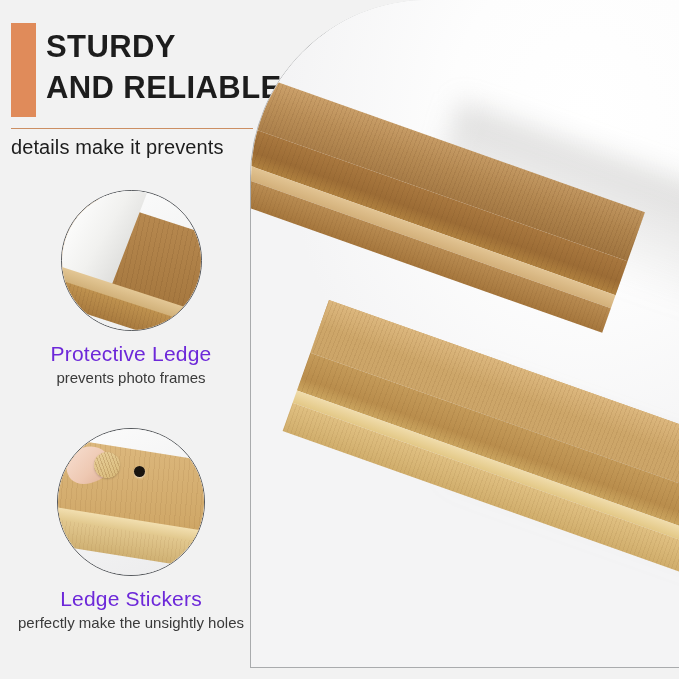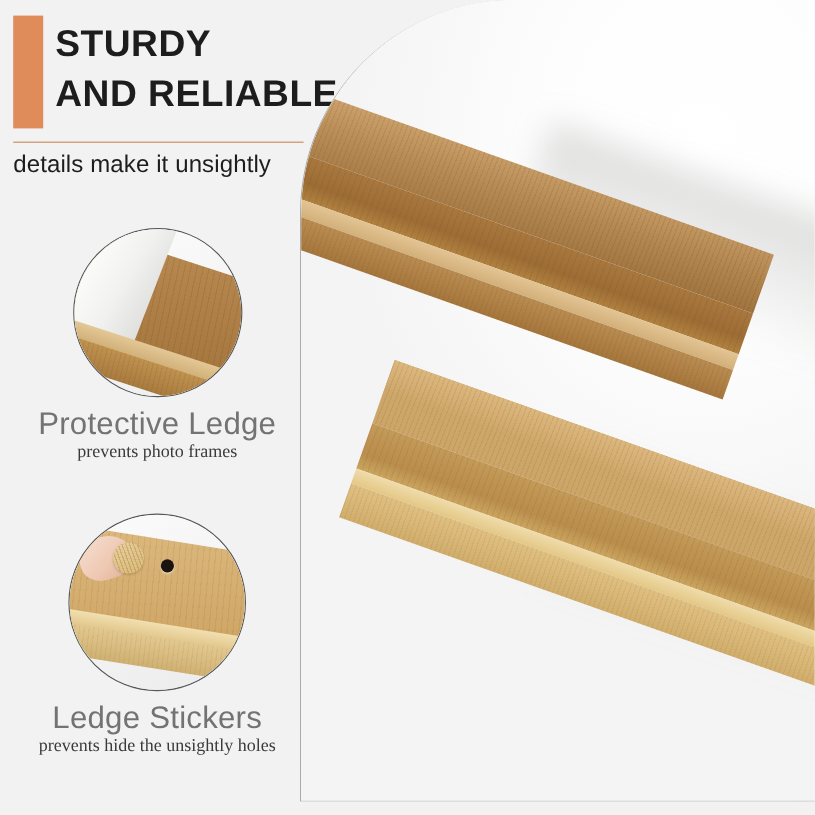--- a/index.html
+++ b/index.html
@@ -24,21 +24,21 @@
   .left-col {
     position: absolute;
     left: 0; top: 0;
     width: 262px;
     height: 679px;
   }
 
   
   .headline-block {
     position: absolute;
-    left: 0; top: 2px;
+    left: 0; top: 12px;
     width: 262px;
     height: 150px;
     text-decoration: underline;
   }
 
   .accent-bar {
     position: absolute;
     left: 11px;
     top: 11px;
     width: 25px;
@@ -97,34 +97,33 @@
     overflow: hidden;
     background: #f0f0f0;
   }
   .circle-1 { width: 141px; height: 141px; }
   .circle-2 { width: 148px; height: 148px; }
 
   .circle-scene { position: absolute; inset: 0; }
 
   .feature-title {
     margin-top: 10px;
-    font-size: 26px;
+    font-size: 21px;
     font-weight: 400;
-    color: #737373;
+    color: #6d28d9;
     letter-spacing: 0.2px;
     line-height: 25px;
   }
 
   .feature-caption {
     margin-top: 2px;
     font-size: 15px;
     font-weight: 400;
     color: #3a3a3a;
     line-height: 19px;
-    font-family: Liberation Serif, serif;
   }
 
   
   .photo-panel {
     position: absolute;
     left: 250px;
     top: 0;
     width: 429px;
     height: 668px;
     background: #fbfbfb;
@@ -357,21 +356,21 @@
 
   <div class="left-col">
 
     <div class="headline-block">
       <div class="accent-bar"></div>
       <div class="headline">
         <div>STURDY</div>
         <div>AND RELIABLE</div>
       </div>
       <div class="headline-rule"></div>
-      <div class="subhead">details make it unsightly</div>
+      <div class="subhead">details make it prevents</div>
     </div>
 
     <div class="feature feature-1">
       <div class="circle circle-1">
         <div class="circle-scene">
           <div class="c1-bg"></div>
           <div class="c1-deck"></div>
           <div class="c1-frame"></div>
           <div class="c1-lip"></div>
           <div class="c1-lipface"></div>
@@ -390,21 +389,21 @@
           <div class="c2-deck"></div>
           <div class="c2-screwhole"></div>
           <div class="c2-finger"></div>
           <div class="c2-sticker"></div>
           <div class="c2-lip"></div>
           <div class="c2-lipface"></div>
         </div>
       </div>
       <div class="feature-title">Ledge Stickers</div>
       <div class="feature-caption">
-        <div>prevents hide the unsightly holes</div>
+        <div>perfectly make the unsightly holes</div>
       </div>
     </div>
 
   </div>
 
   <div class="photo-panel">
     <div class="photo-stage"></div>
 
     <div class="wall-shadow wall-shadow-a"></div>
     <div class="wall-shadow wall-shadow-b"></div>

